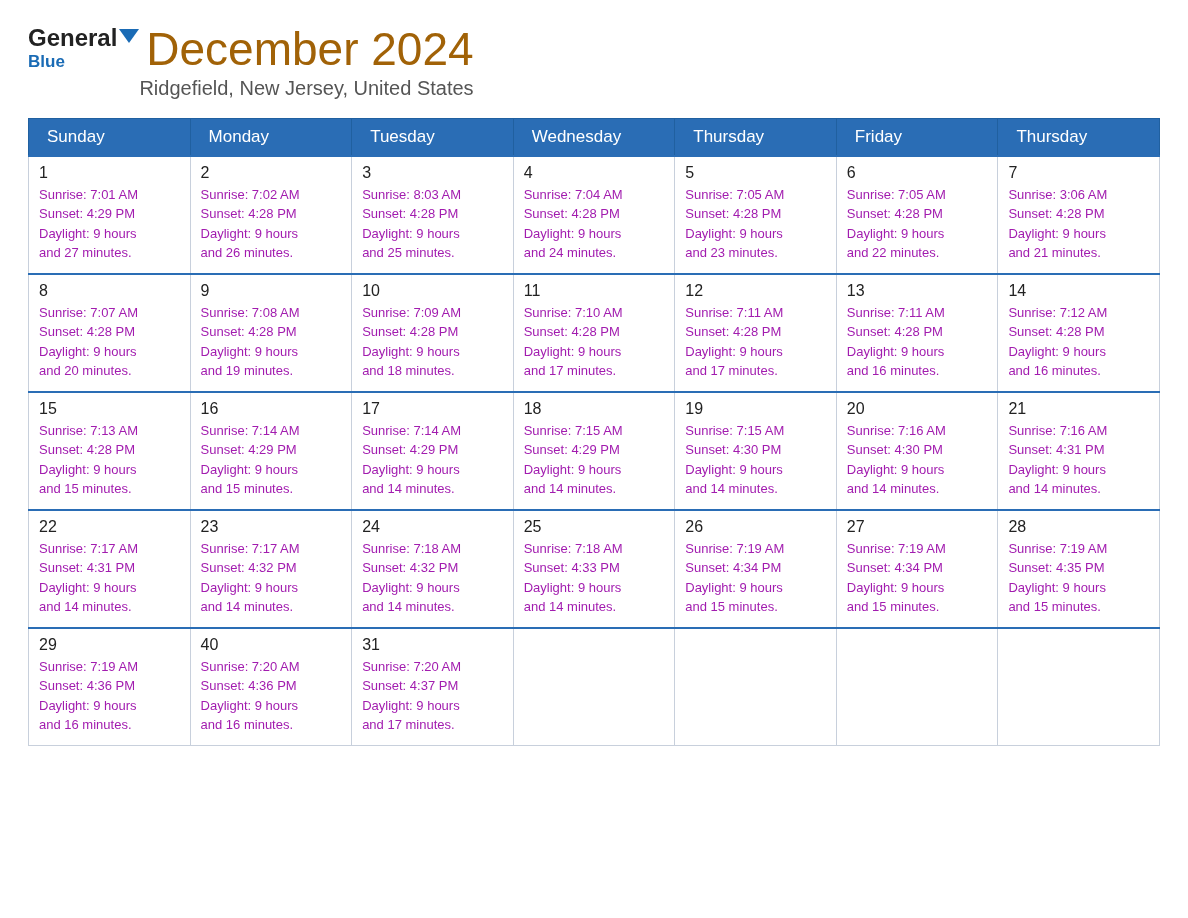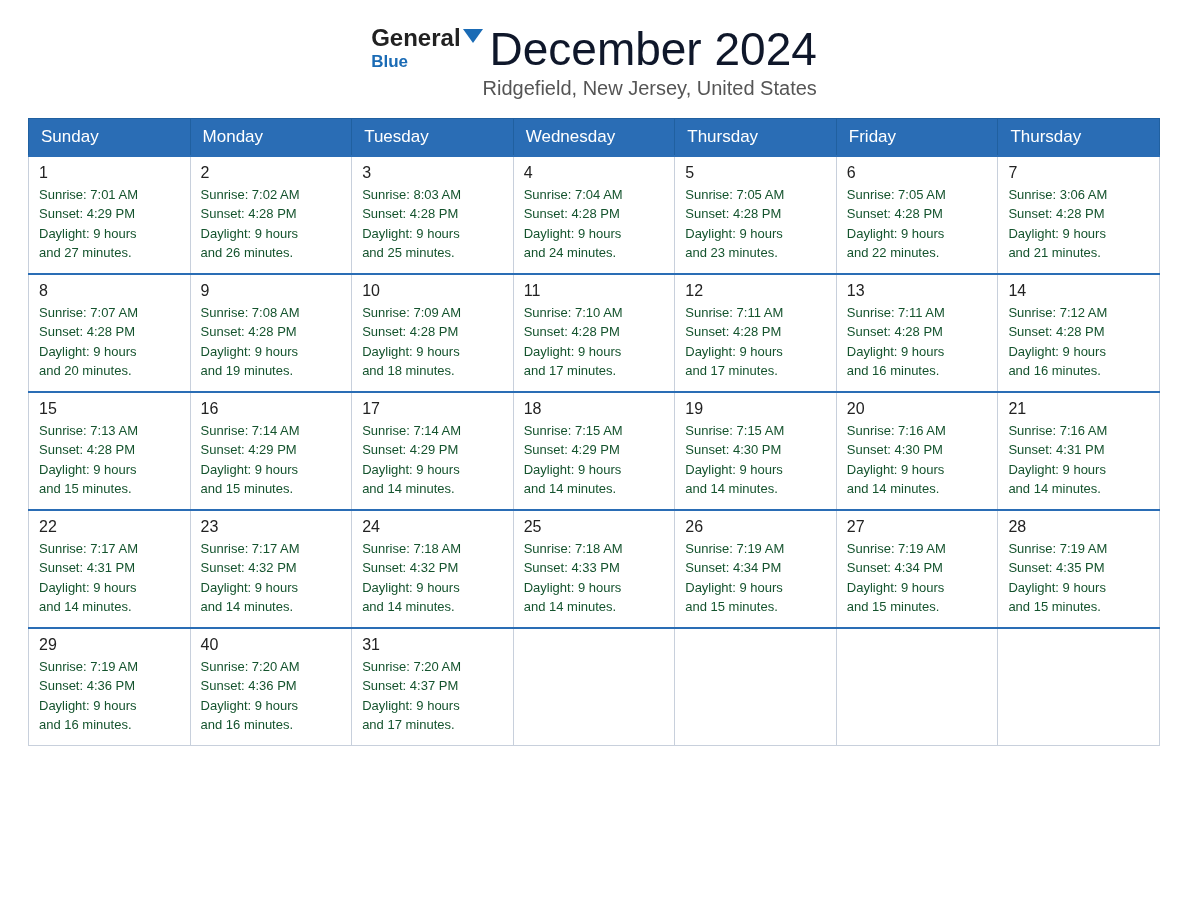--- a/index.html
+++ b/index.html
@@ -7,21 +7,21 @@
       font-family: Arial, sans-serif;
       background: #fff;
       color: #222;
       padding: 24px 28px;
       width: 1188px;
       min-height: 918px;
     }
     .header-row {
       display: flex;
       align-items: flex-start;
-      justify-content: center;
+      justify-content: flex-start;
       margin-bottom: 18px;
     }
     .logo {
       display: flex;
       flex-direction: column;
       align-items: flex-start;
     }
     .logo-triangle {
       display: inline-block;
       width: 0;
@@ -37,39 +37,39 @@
     .logo-text-row {
       display: flex;
       align-items: center;
     }
     .title-block {
       text-align: right;
     }
     .calendar-title {
       font-size: 46px;
       font-weight: normal;
-      color: #0f172a;
+      color: #a16207;
       line-height: 1.1;
     }
     .calendar-subtitle {
       font-size: 20px;
       color: #555;
       margin-top: 2px;
     }
     .calendar {
       width: 100%;
       border-collapse: collapse;
       border: 1.5px solid #b0b8c8;
     }
     .calendar th {
       background: #2a6db5;
       color: #fff;
       font-size: 17px;
       font-weight: normal;
-      padding: 8px 12px;
+      padding: 8px 18px;
       text-align: left;
       border: 1px solid #2060a0;
     }
     .calendar td {
       vertical-align: top;
       padding: 7px 10px 10px 10px;
       border: 1px solid #c8d0dc;
       font-size: 13px;
       color: #222;
       width: calc(100% / 7);
@@ -80,21 +80,21 @@
     }
     .day-num {
       font-size: 16px;
       font-weight: normal;
       color: #222;
       display: block;
       margin-bottom: 3px;
     }
     .day-info {
       font-size: 13px;
-      color: #14532d;
+      color: #a21caf;
       line-height: 1.5;
     }
     .week-row td {
       border-top: 2px solid #2a6db5;
     }
   </style>
 </head>
 <body>
 
 <div class="header-row">

